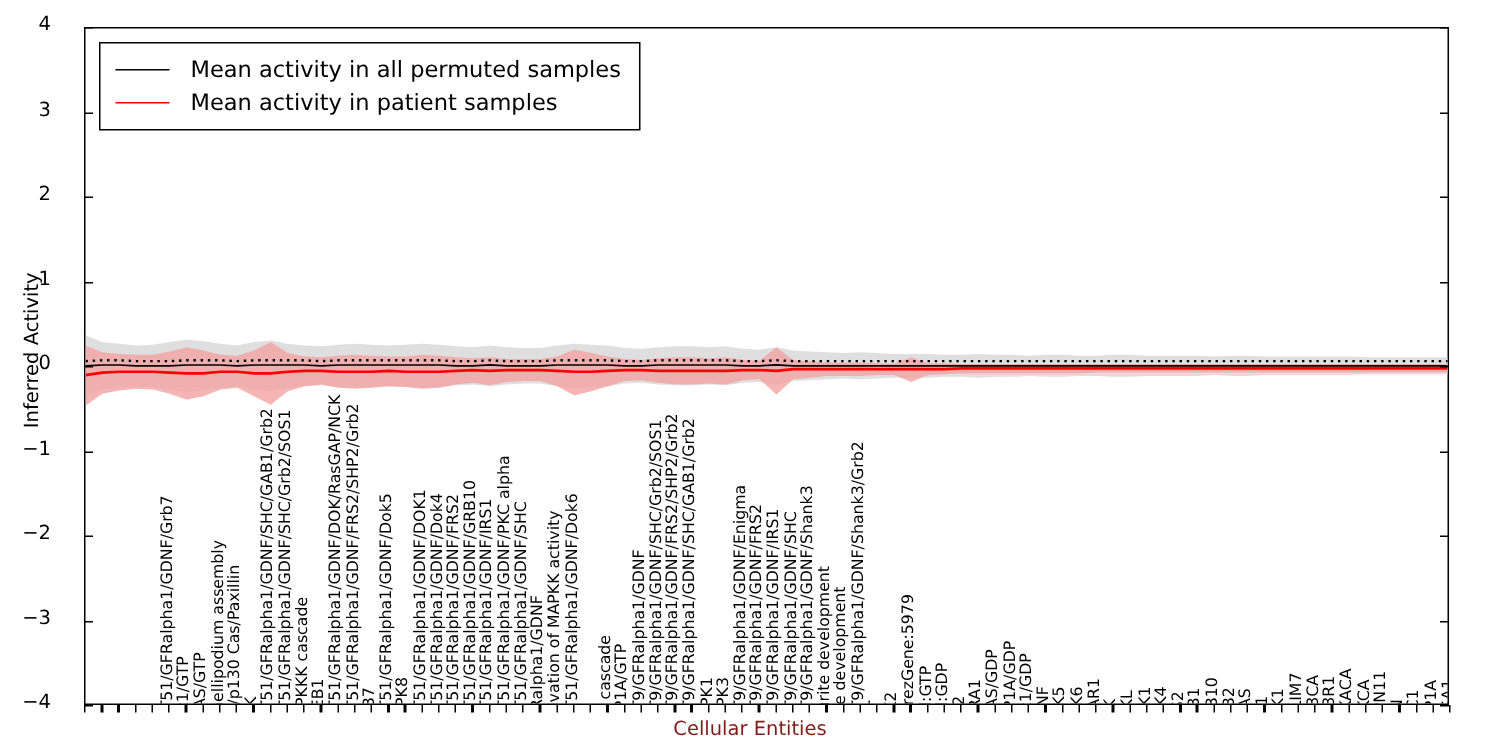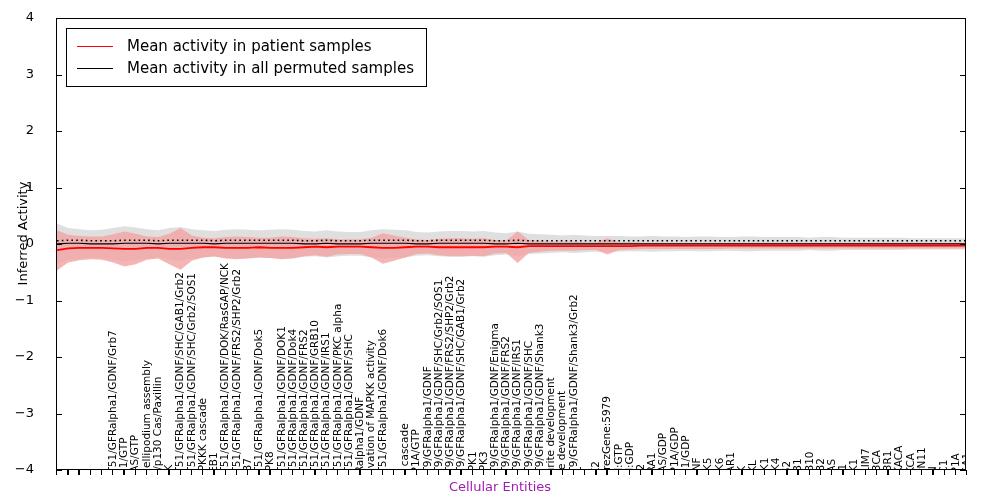--- a/index.html
+++ b/index.html
@@ -34,21 +34,21 @@
     transform:translateY(-9px);
   }
   .ytick-mark{
     position:absolute;left:56px;width:6px;height:1.3px;background:#000;
   }
   .ytick-mark.right{left:960px;}
 
   
   #xlabel{
     position:absolute;left:0;top:479px;width:1000px;
-    text-align:center;font-size:13px;color:#a21caf;
+    text-align:center;font-size:13px;color:#7f1d1d;
   }
   #xticks{
     position:absolute;left:56px;top:470px;width:910px;height:30px;
   }
   .xtick-mark{
     position:absolute;top:0;width:1.3px;height:5px;background:#000;
   }
   #xlabels{
     position:absolute;left:56px;top:18px;width:910px;height:452px;
     pointer-events:none;
@@ -257,26 +257,26 @@
         <div class="xlab" style="left: 812.889px;">PTPN11</div>
         <div class="xlab" style="left: 824.123px;">PXN</div>
         <div class="xlab" style="left: 835.358px;">RAC1</div>
         <div class="xlab" style="left: 846.593px;">RAP1A</div>
         <div class="xlab" style="left: 857.827px;">RASA1</div>
       </div>
   </div>
 
   <div id="legend">
     <div class="legend-row">
+      <span class="legend-swatch" style="border-top-color: rgb(0, 0, 0);"></span>
+      <span class="legend-text">Mean activity in all permuted samples</span>
+    </div>
+    <div class="legend-row">
       <span class="legend-swatch" style="border-top-color: rgb(255, 0, 0);"></span>
       <span class="legend-text">Mean activity in patient samples</span>
-    </div>
-    <div class="legend-row">
-      <span class="legend-swatch" style="border-top-color: rgb(0, 0, 0);"></span>
-      <span class="legend-text">Mean activity in all permuted samples</span>
     </div>
   </div>
 
 <div class="ytick-label" style="top: 18px;">4</div>
     <div class="ytick-mark" style="top: 18px;"></div>
     <div class="ytick-mark right" style="top: 18px;"></div>
     <div class="ytick-label" style="top: 74.5px;">3</div>
     <div class="ytick-mark" style="top: 74.5px;"></div>
     <div class="ytick-mark right" style="top: 74.5px;"></div>
     <div class="ytick-label" style="top: 131px;">2</div>

